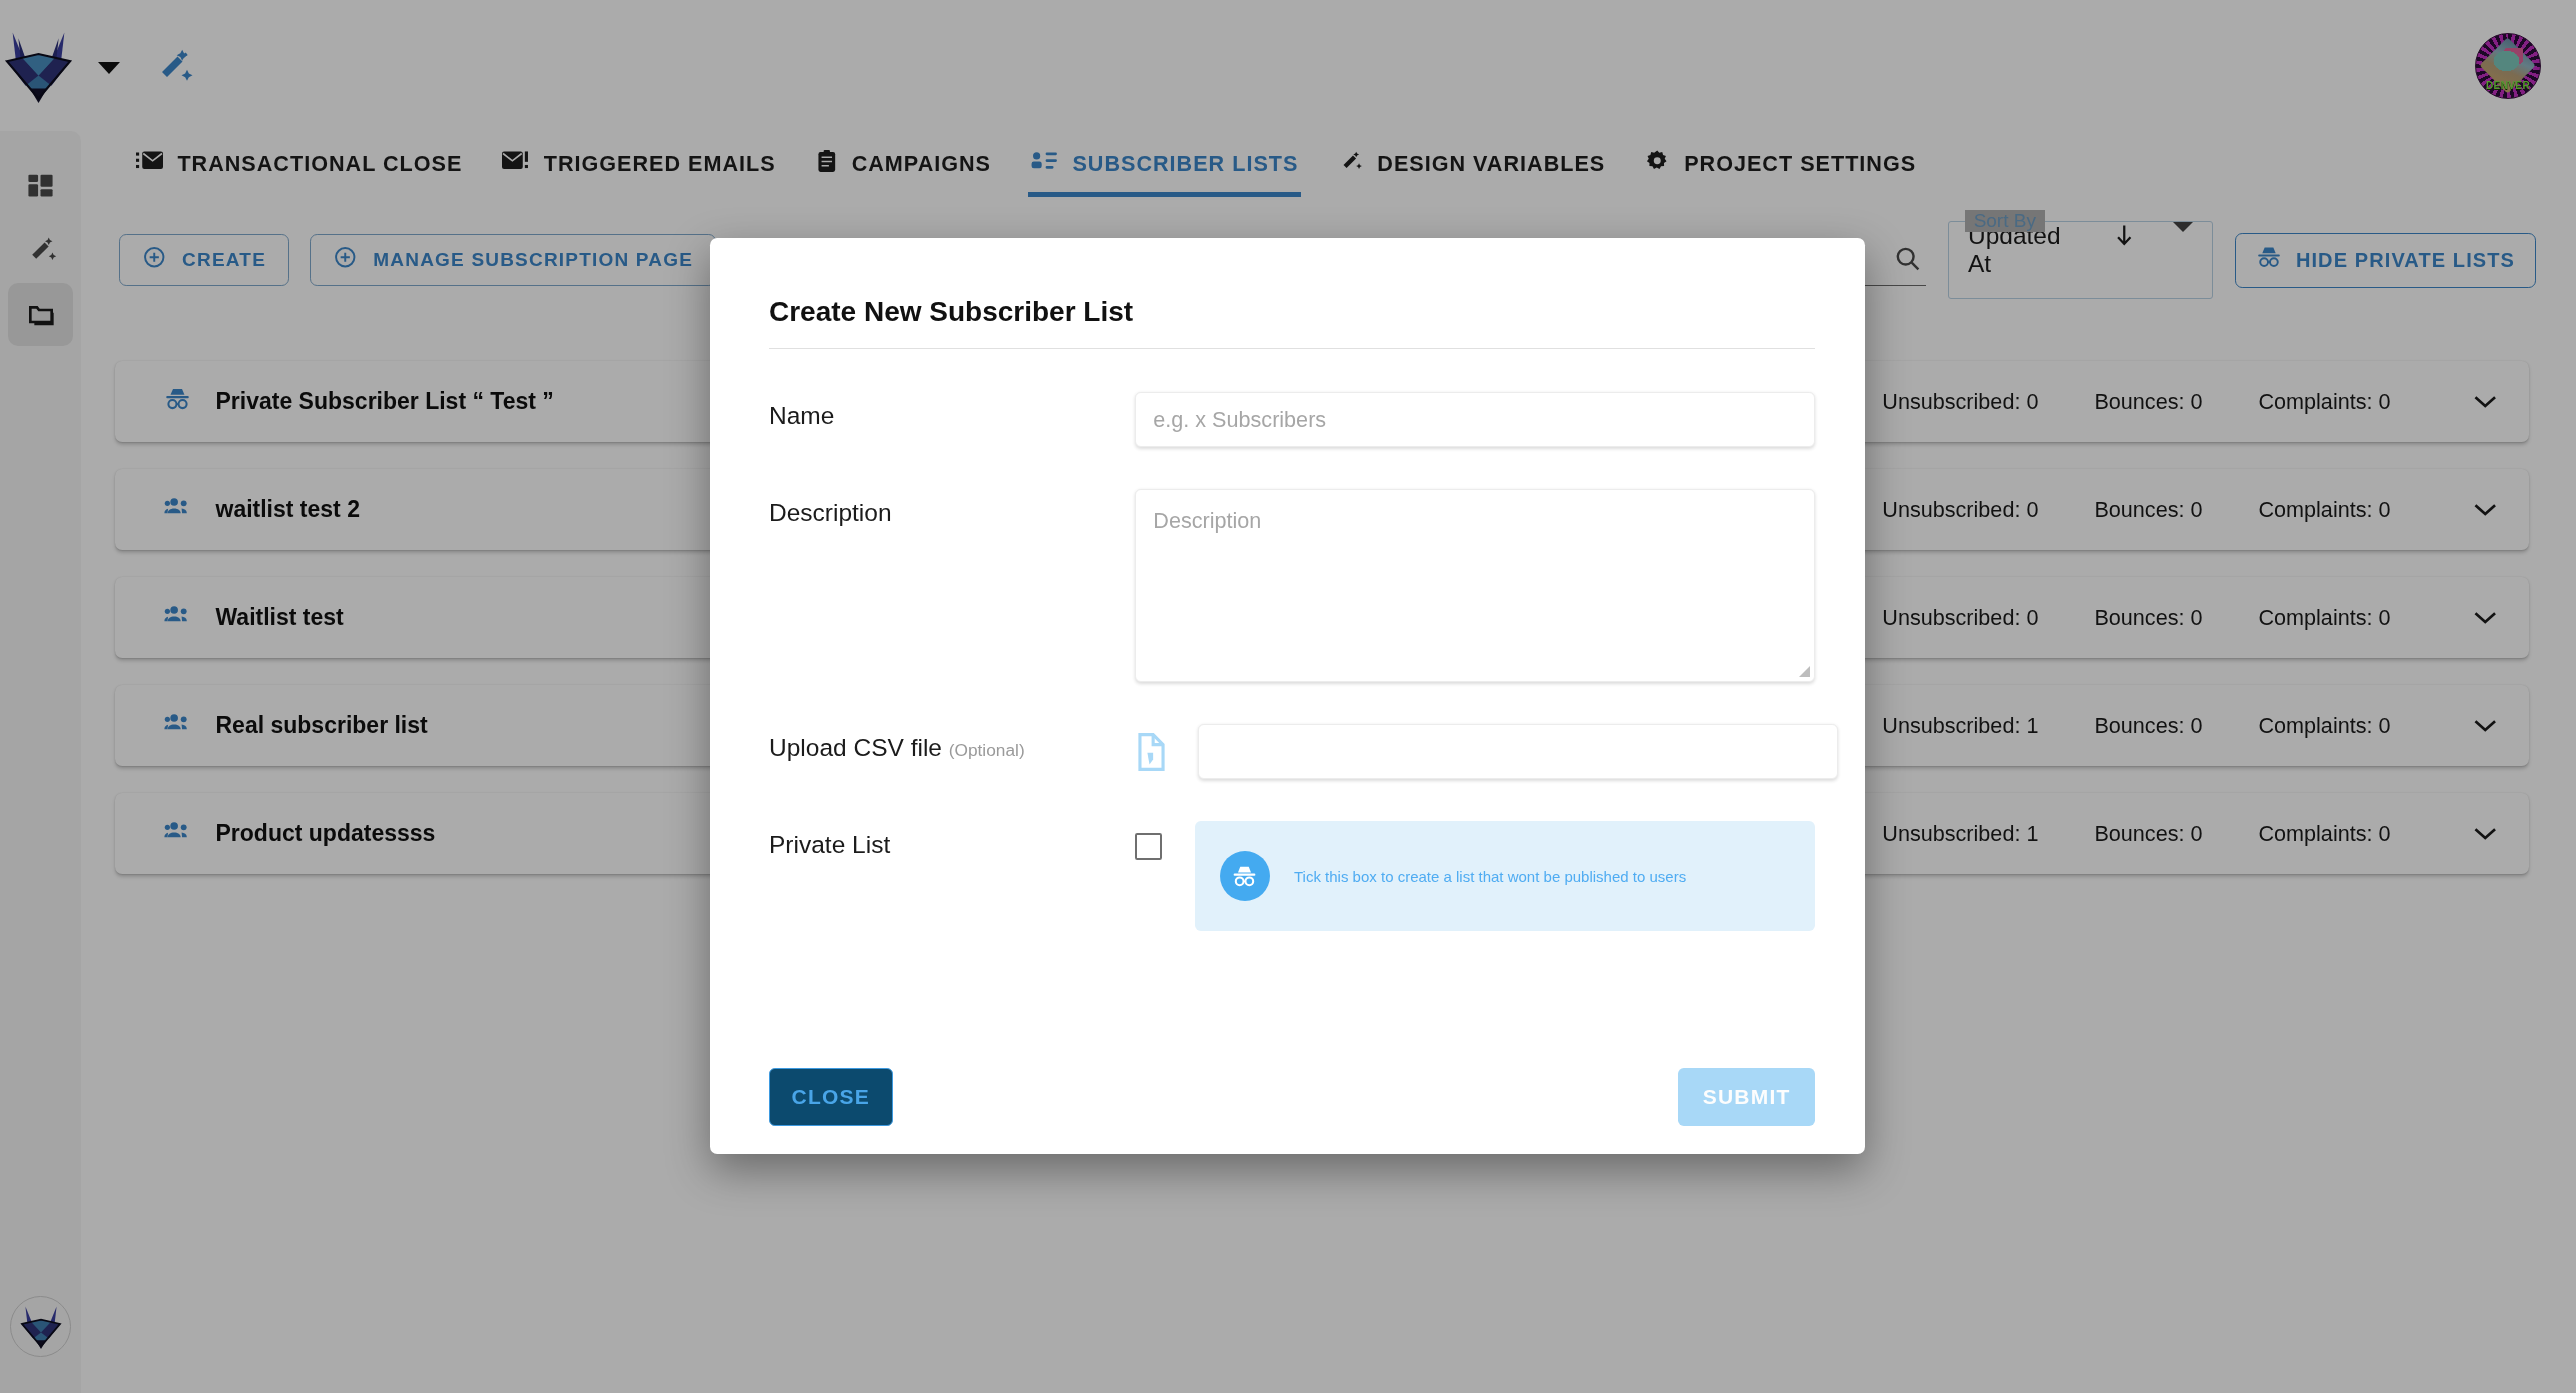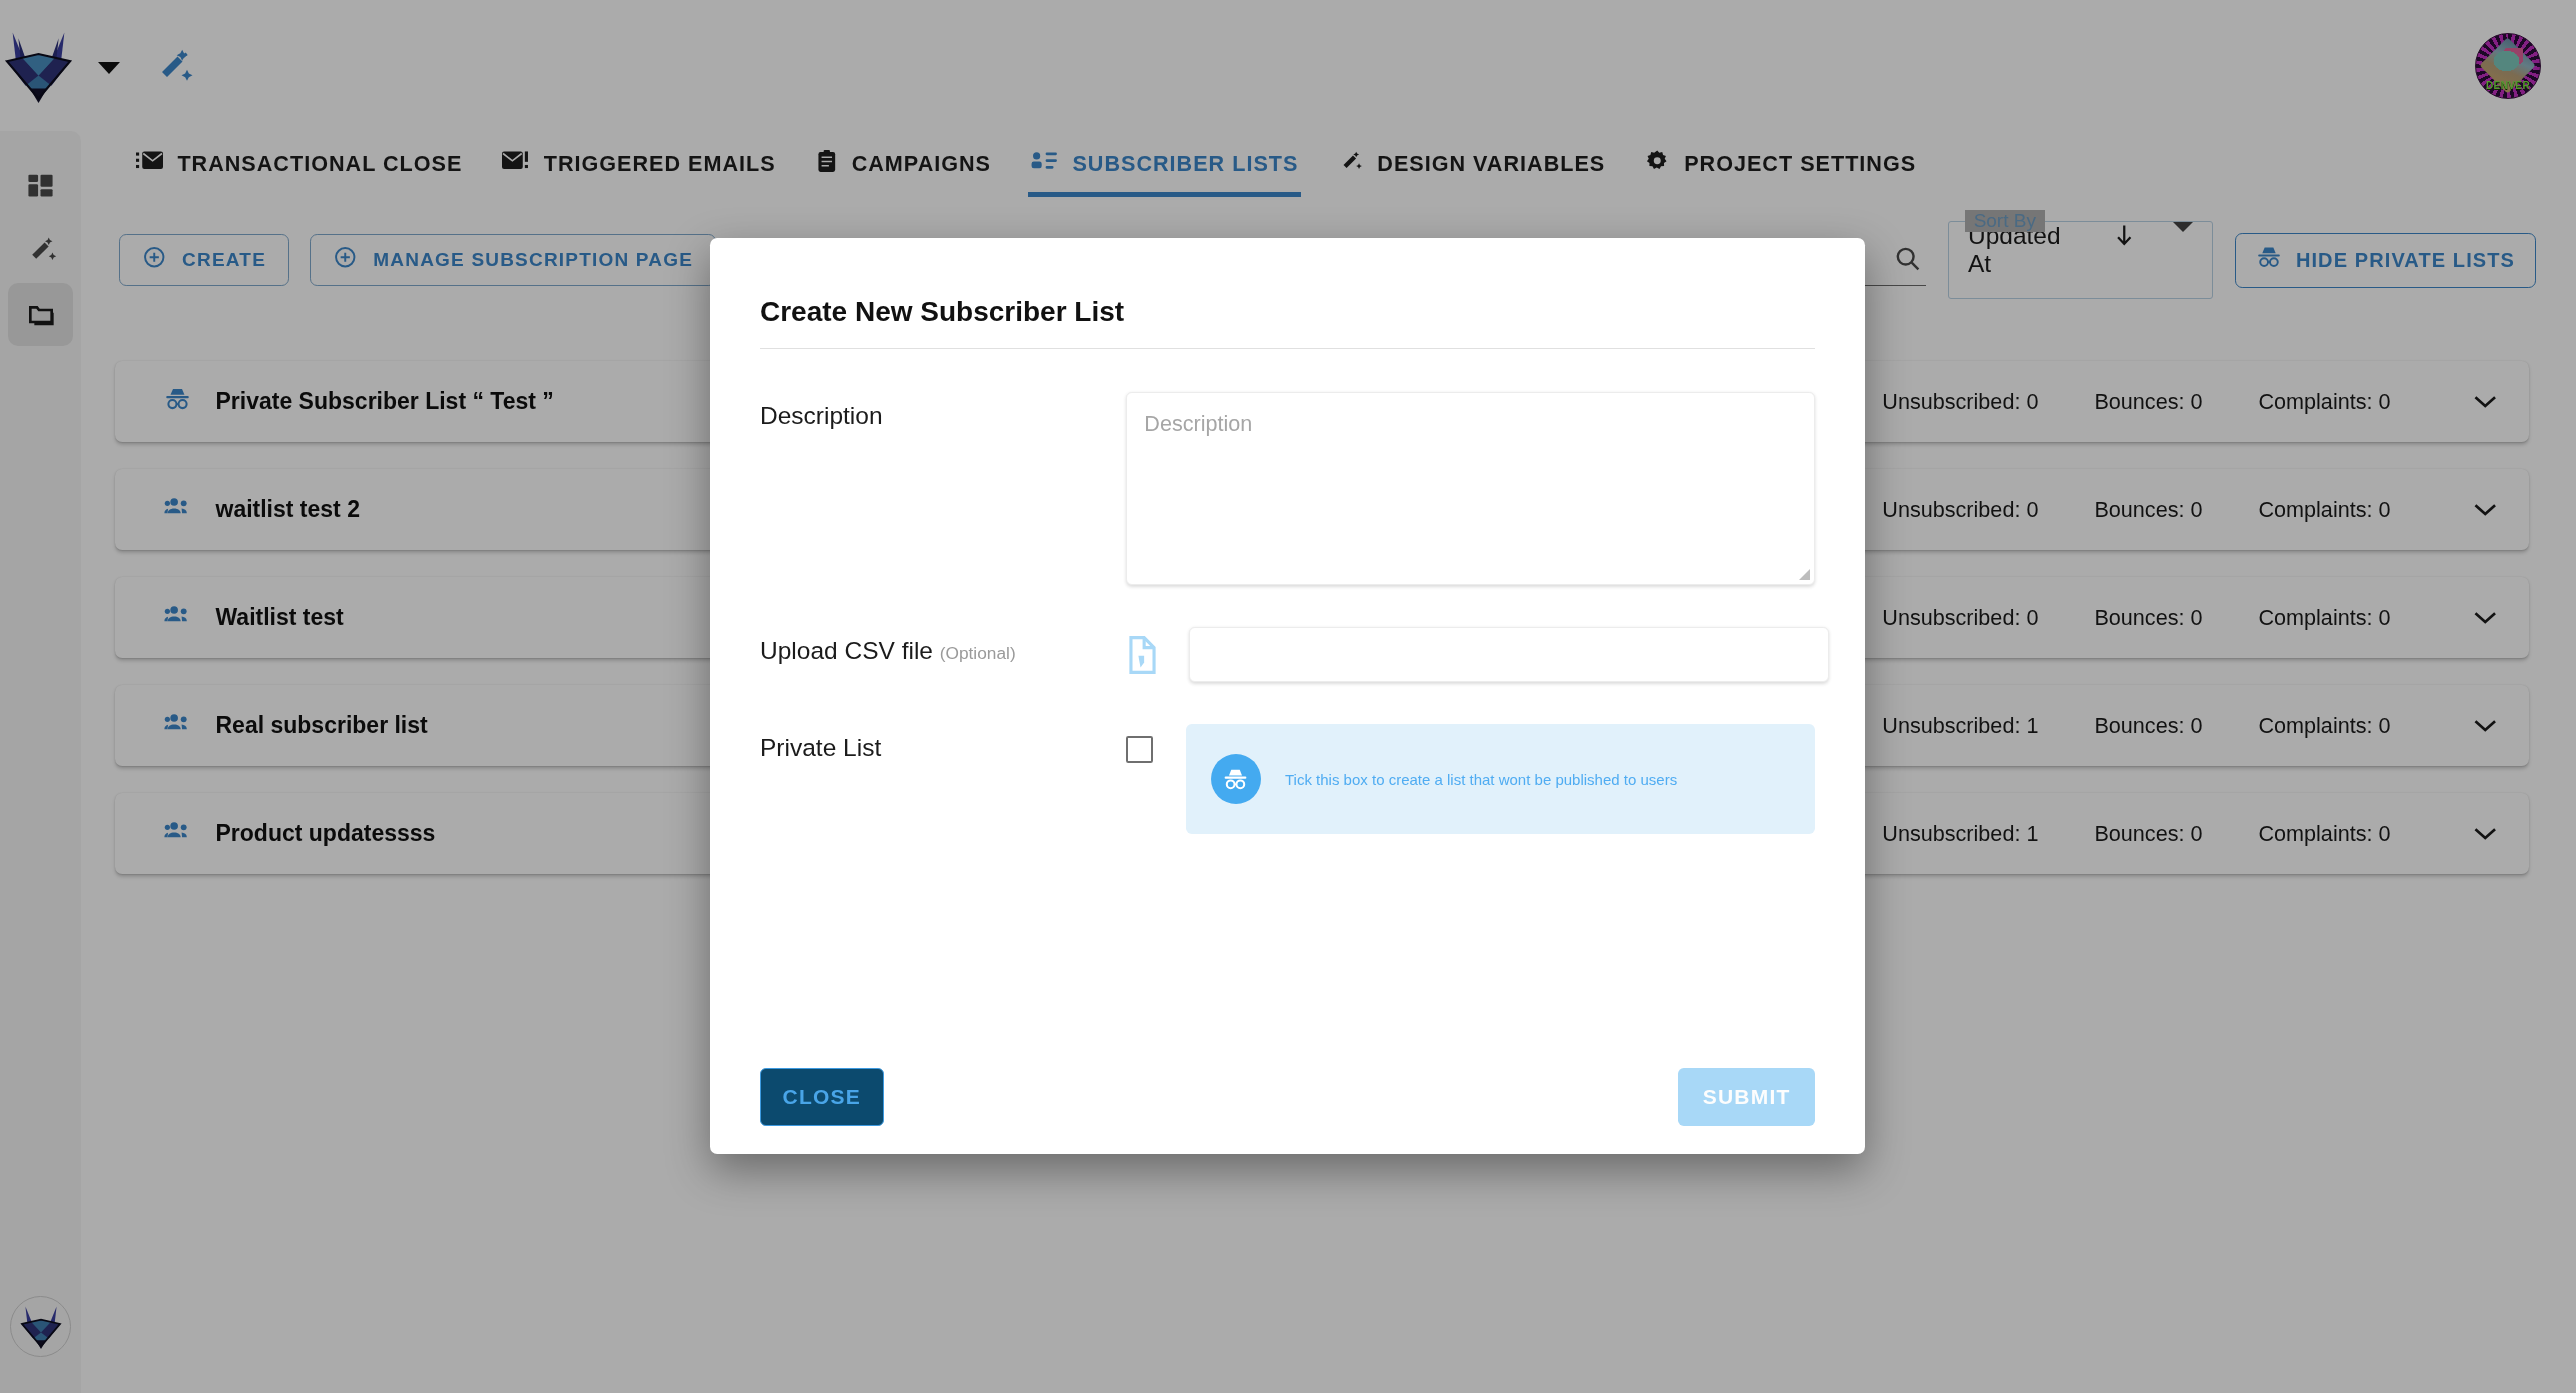--- a/index.html
+++ b/index.html
@@ -178,21 +178,21 @@
     font-size: 21.6px; color: #1b1b1b; font-weight: 400;
   }
   .row-chevron { margin-left: 26px; }
 
   
   .modal {
     position: absolute; z-index: 60;
     left: 710px; top: 238px; width: 1155px; height: 916px;
     background: #fff; border-radius: 7.2px;
     box-shadow: 0 16px 43px rgba(0,0,0,0.38);
-    display: flex; flex-direction: column;
+    display: flex; flex-direction: column; padding-left: 9px;
   }
   .modal-title {
     font-size: 28px; font-weight: 700; color: #111;
     padding: 58px 50px 0 50px;
   }
   .modal-divider {
     margin: 20px 50px 0 50px; height: 1.4px; background: #e0e0e0;
   }
   .modal-body { padding: 43px 50px 0 50px; flex: 1 1 auto; }
   .frow { display: flex; align-items: flex-start; margin-bottom: 42px; }
@@ -582,20 +582,26 @@
   </div>
 
   <div class="scrim"></div>
 
   <div class="modal">
     <div class="modal-title">Create New Subscriber List</div>
     <div class="modal-divider"></div>
 
     <div class="modal-body">
 
+      <div class="frow">
+        <div class="flabel">Name</div>
+        <div class="finput">
+          <span>e.g. x Subscribers</span>
+        </div>
+      </div>
 
       <div class="frow">
         <div class="flabel">Description</div>
         <div class="ftextarea">
           <span>Description</span>
         </div>
       </div>
 
       <div class="frow">
         <div class="flabel">

